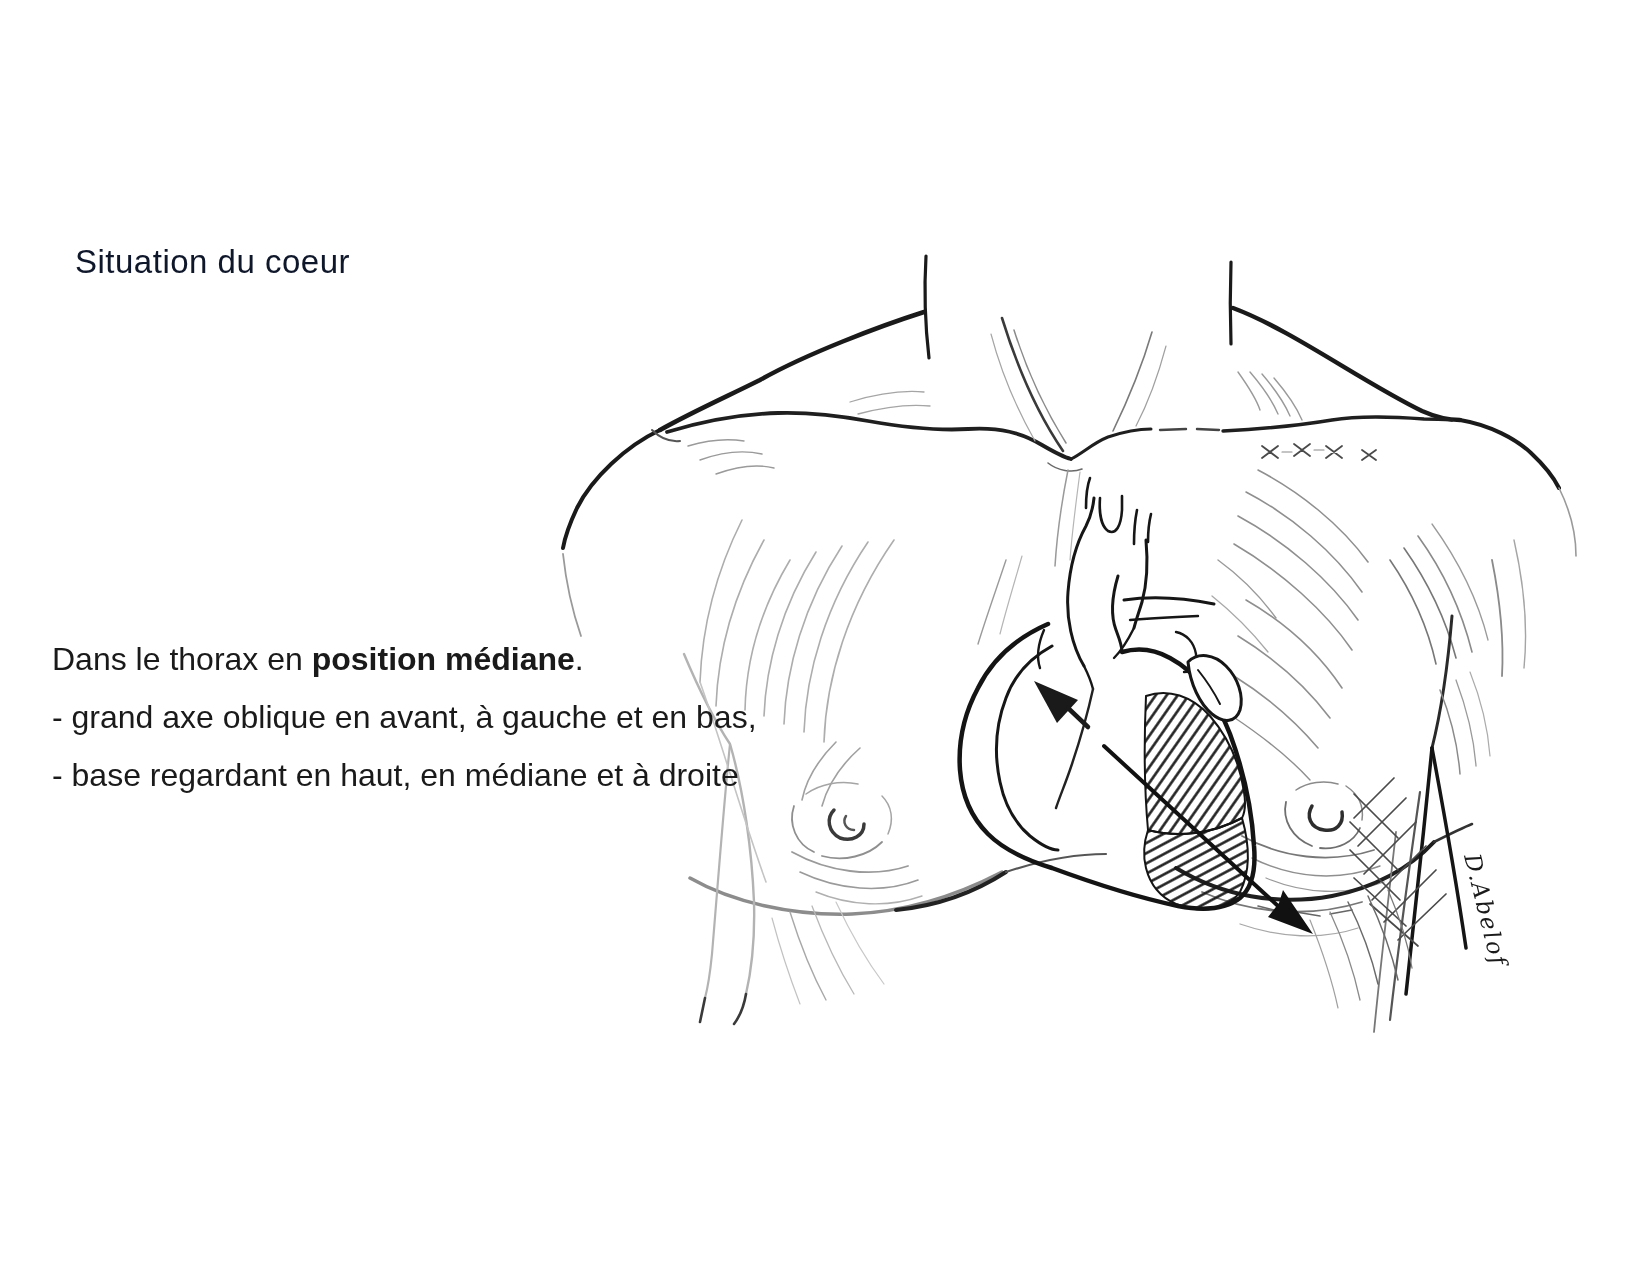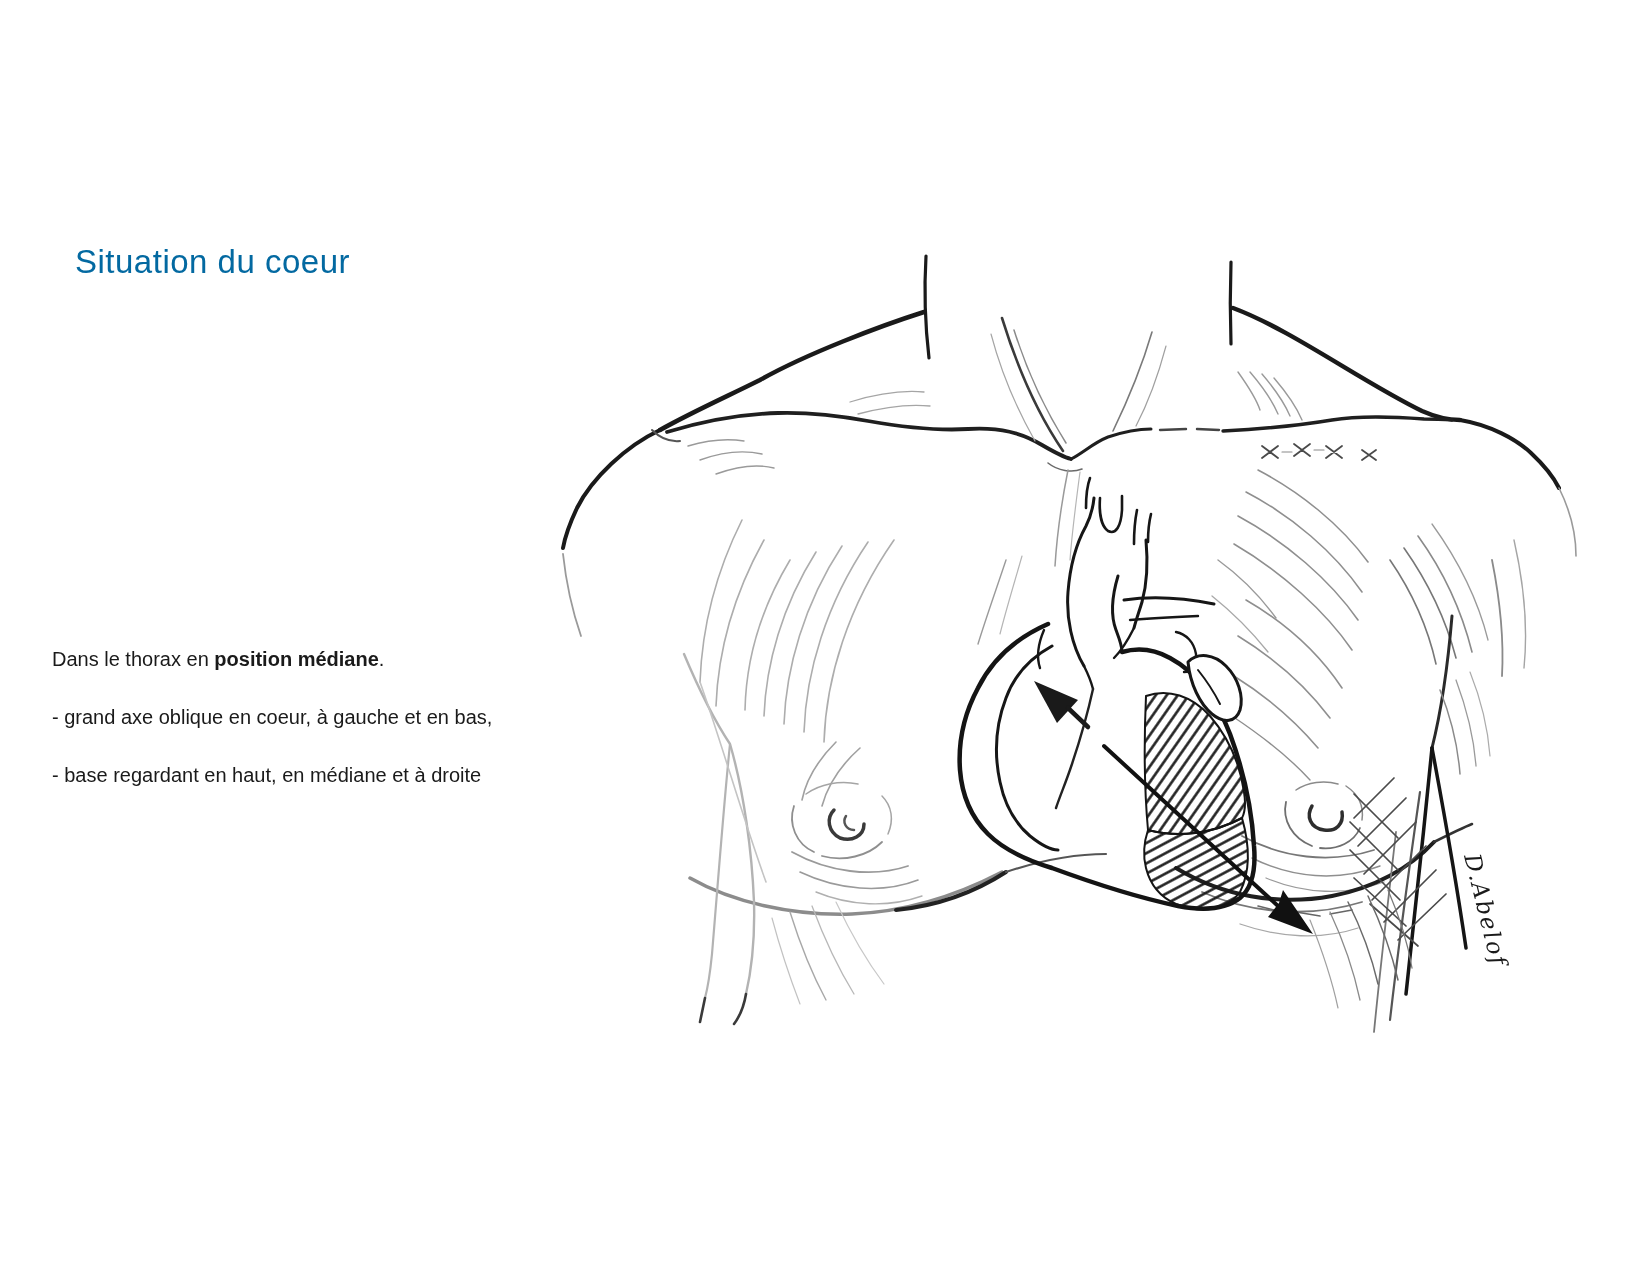--- a/index.html
+++ b/index.html
@@ -17,29 +17,29 @@
   .illustration{
     position:absolute; top:0; left:0;
     width:1650px; height:1275px;
   }
   .page-title{
     position:absolute;
     left:75px; top:243px;
     margin:0;
     font-size:33px;
     font-weight:400;
-    color:#0369a1;
+    color:#0f172a;
     letter-spacing:0.5px;
     white-space:nowrap;
   }
   .body-text{
     position:absolute;
     left:52px; top:645px;
     width:860px;
-    font-size:20px;
+    font-size:32px;
     color:#1a1a1a;
   }
   .body-text p{
     margin:0 0 30px 0;
     line-height:28px;
     white-space:nowrap;
   }
   .body-text b{ font-weight:700; }
 </style>
 </head>
@@ -227,17 +227,17 @@
       </g>
     </g>
 
     <text x="1464" y="856" transform="rotate(76 1464 856)" fill="#1a1a1a" stroke="none" style="font-family:'DejaVu Serif', serif; font-style:italic; font-size:23px; letter-spacing:2px;">D.Abelof</text>
   </svg>
 
   <h1 class="page-title">Situation du coeur</h1>
 
   <div class="body-text">
     <p><span>Dans le thorax en </span><b>position médiane</b><span>.</span></p>
-    <p>- grand axe oblique en coeur, à gauche et en bas,</p>
+    <p>- grand axe oblique en avant, à gauche et en bas,</p>
     <p>- base regardant en haut, en médiane et à droite</p>
   </div>
 
 </div>
 
 </body></html>

